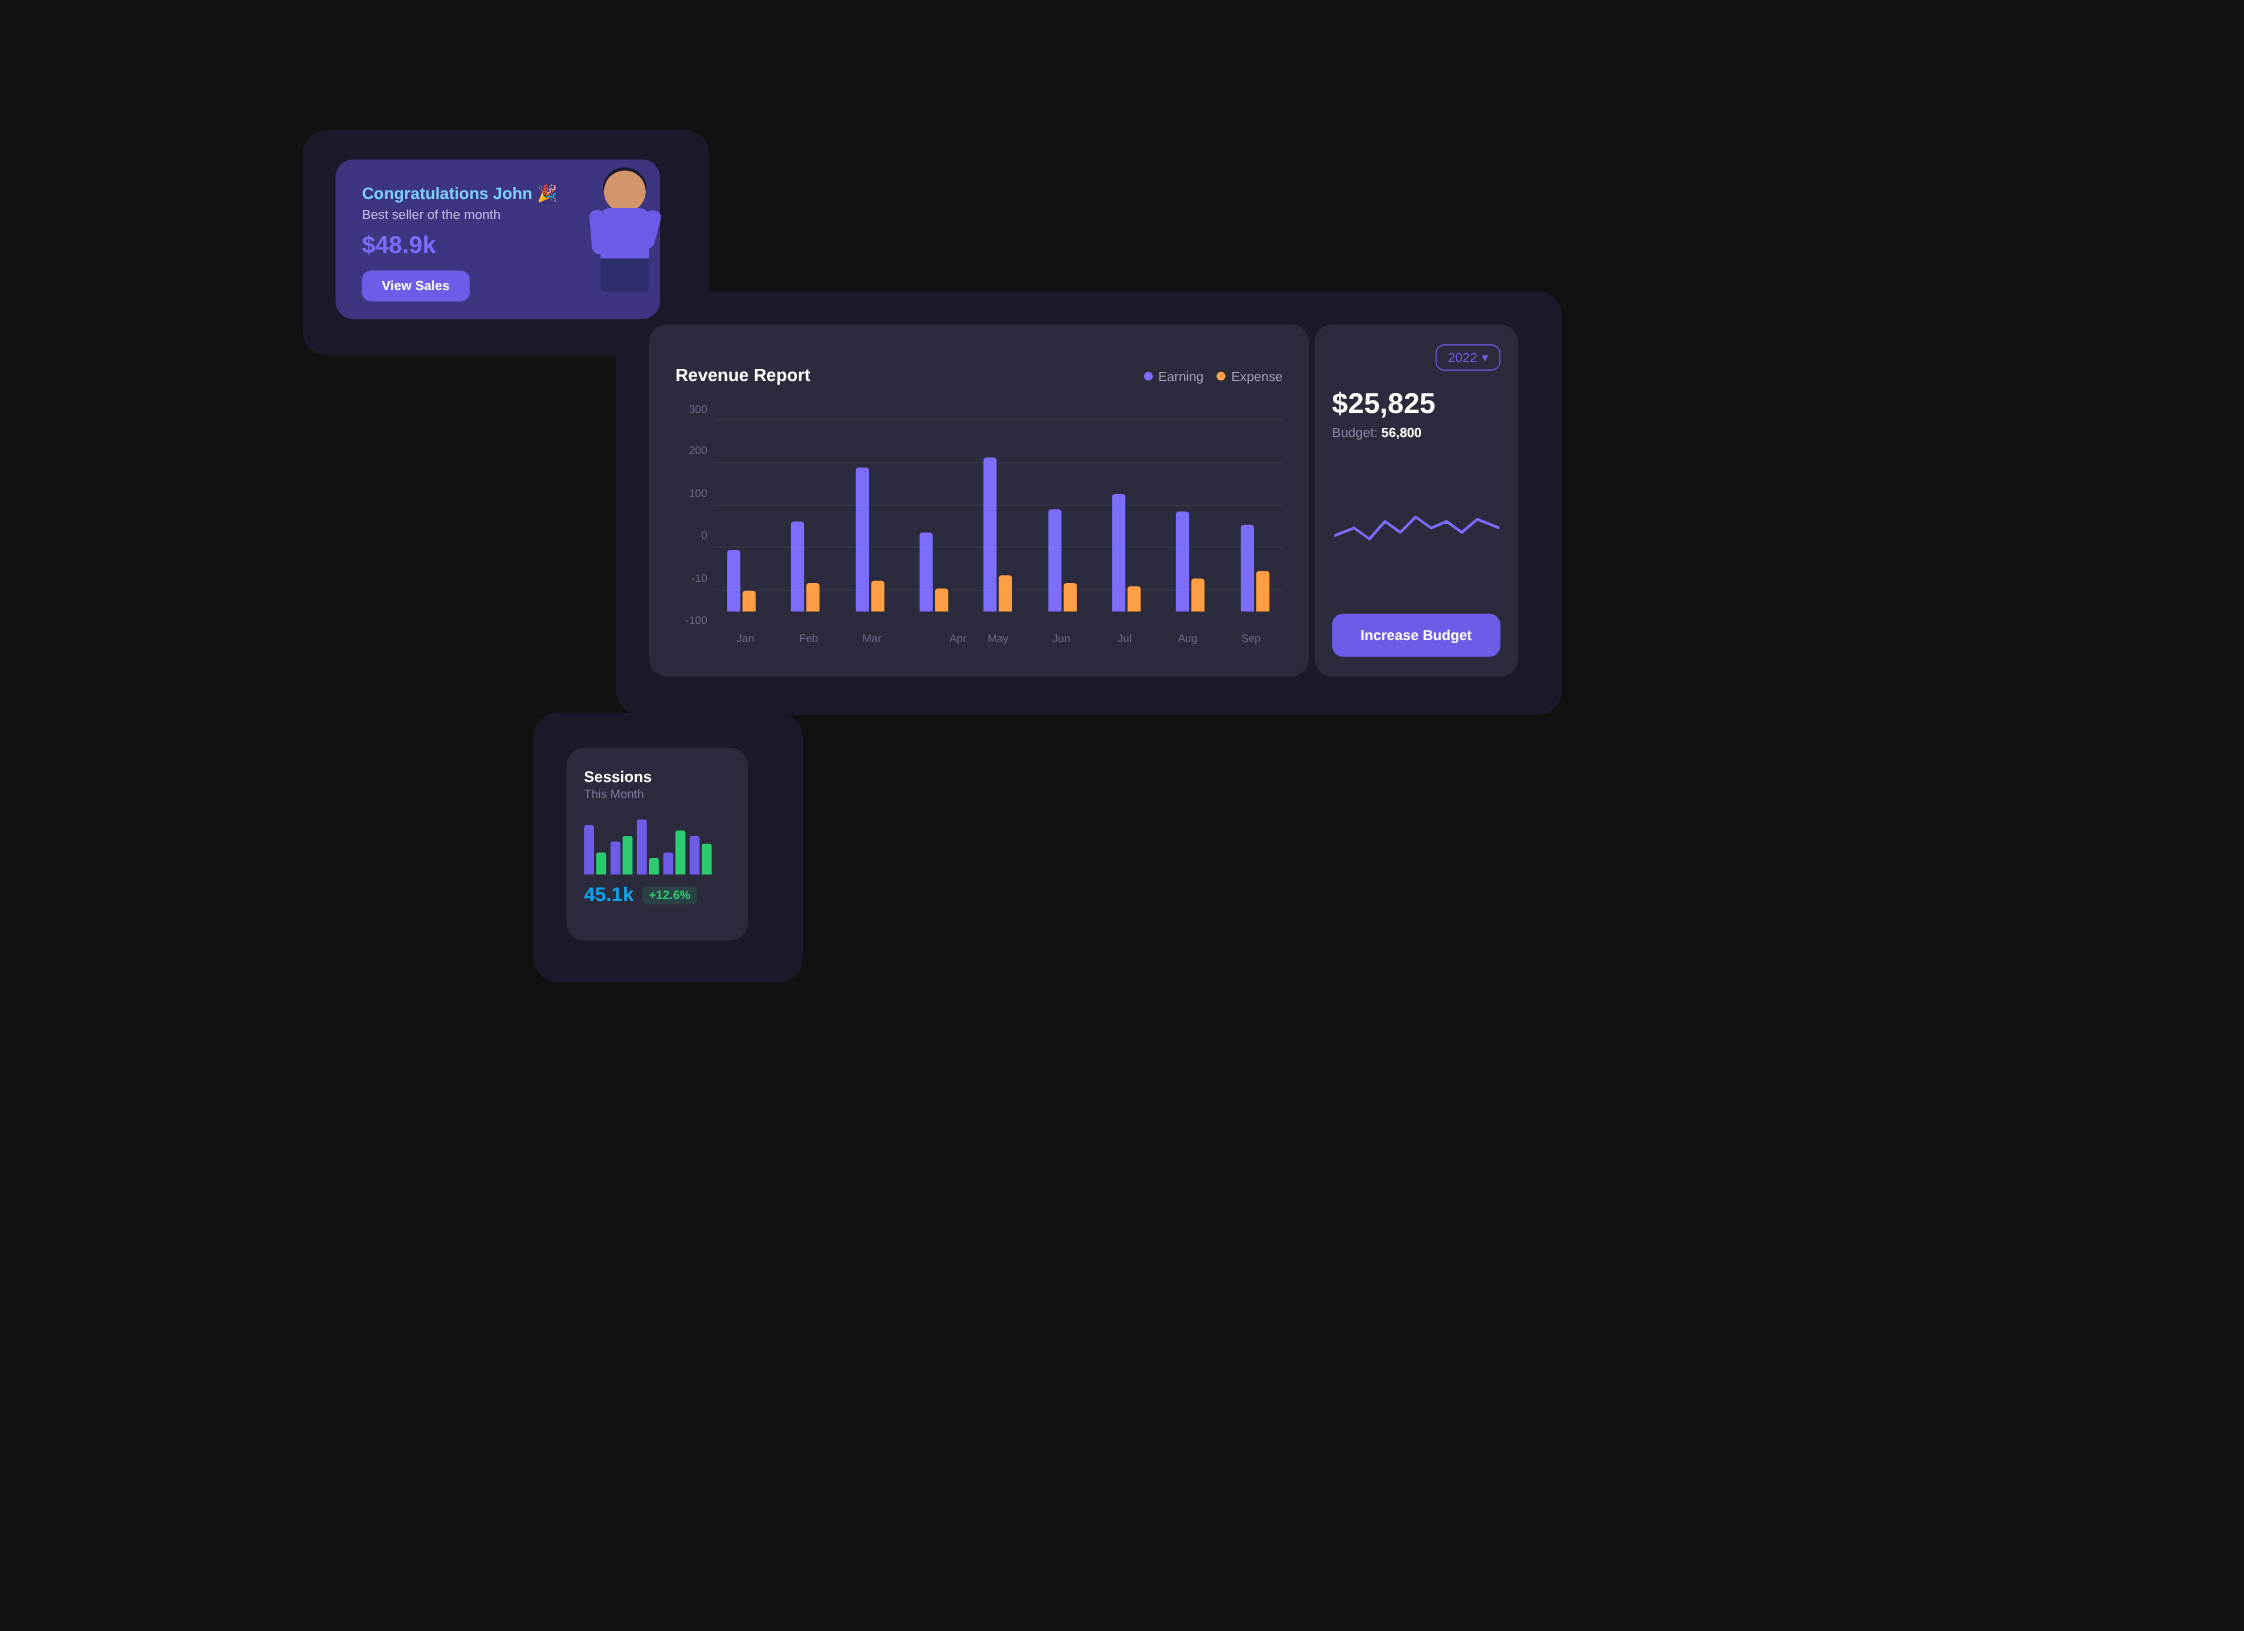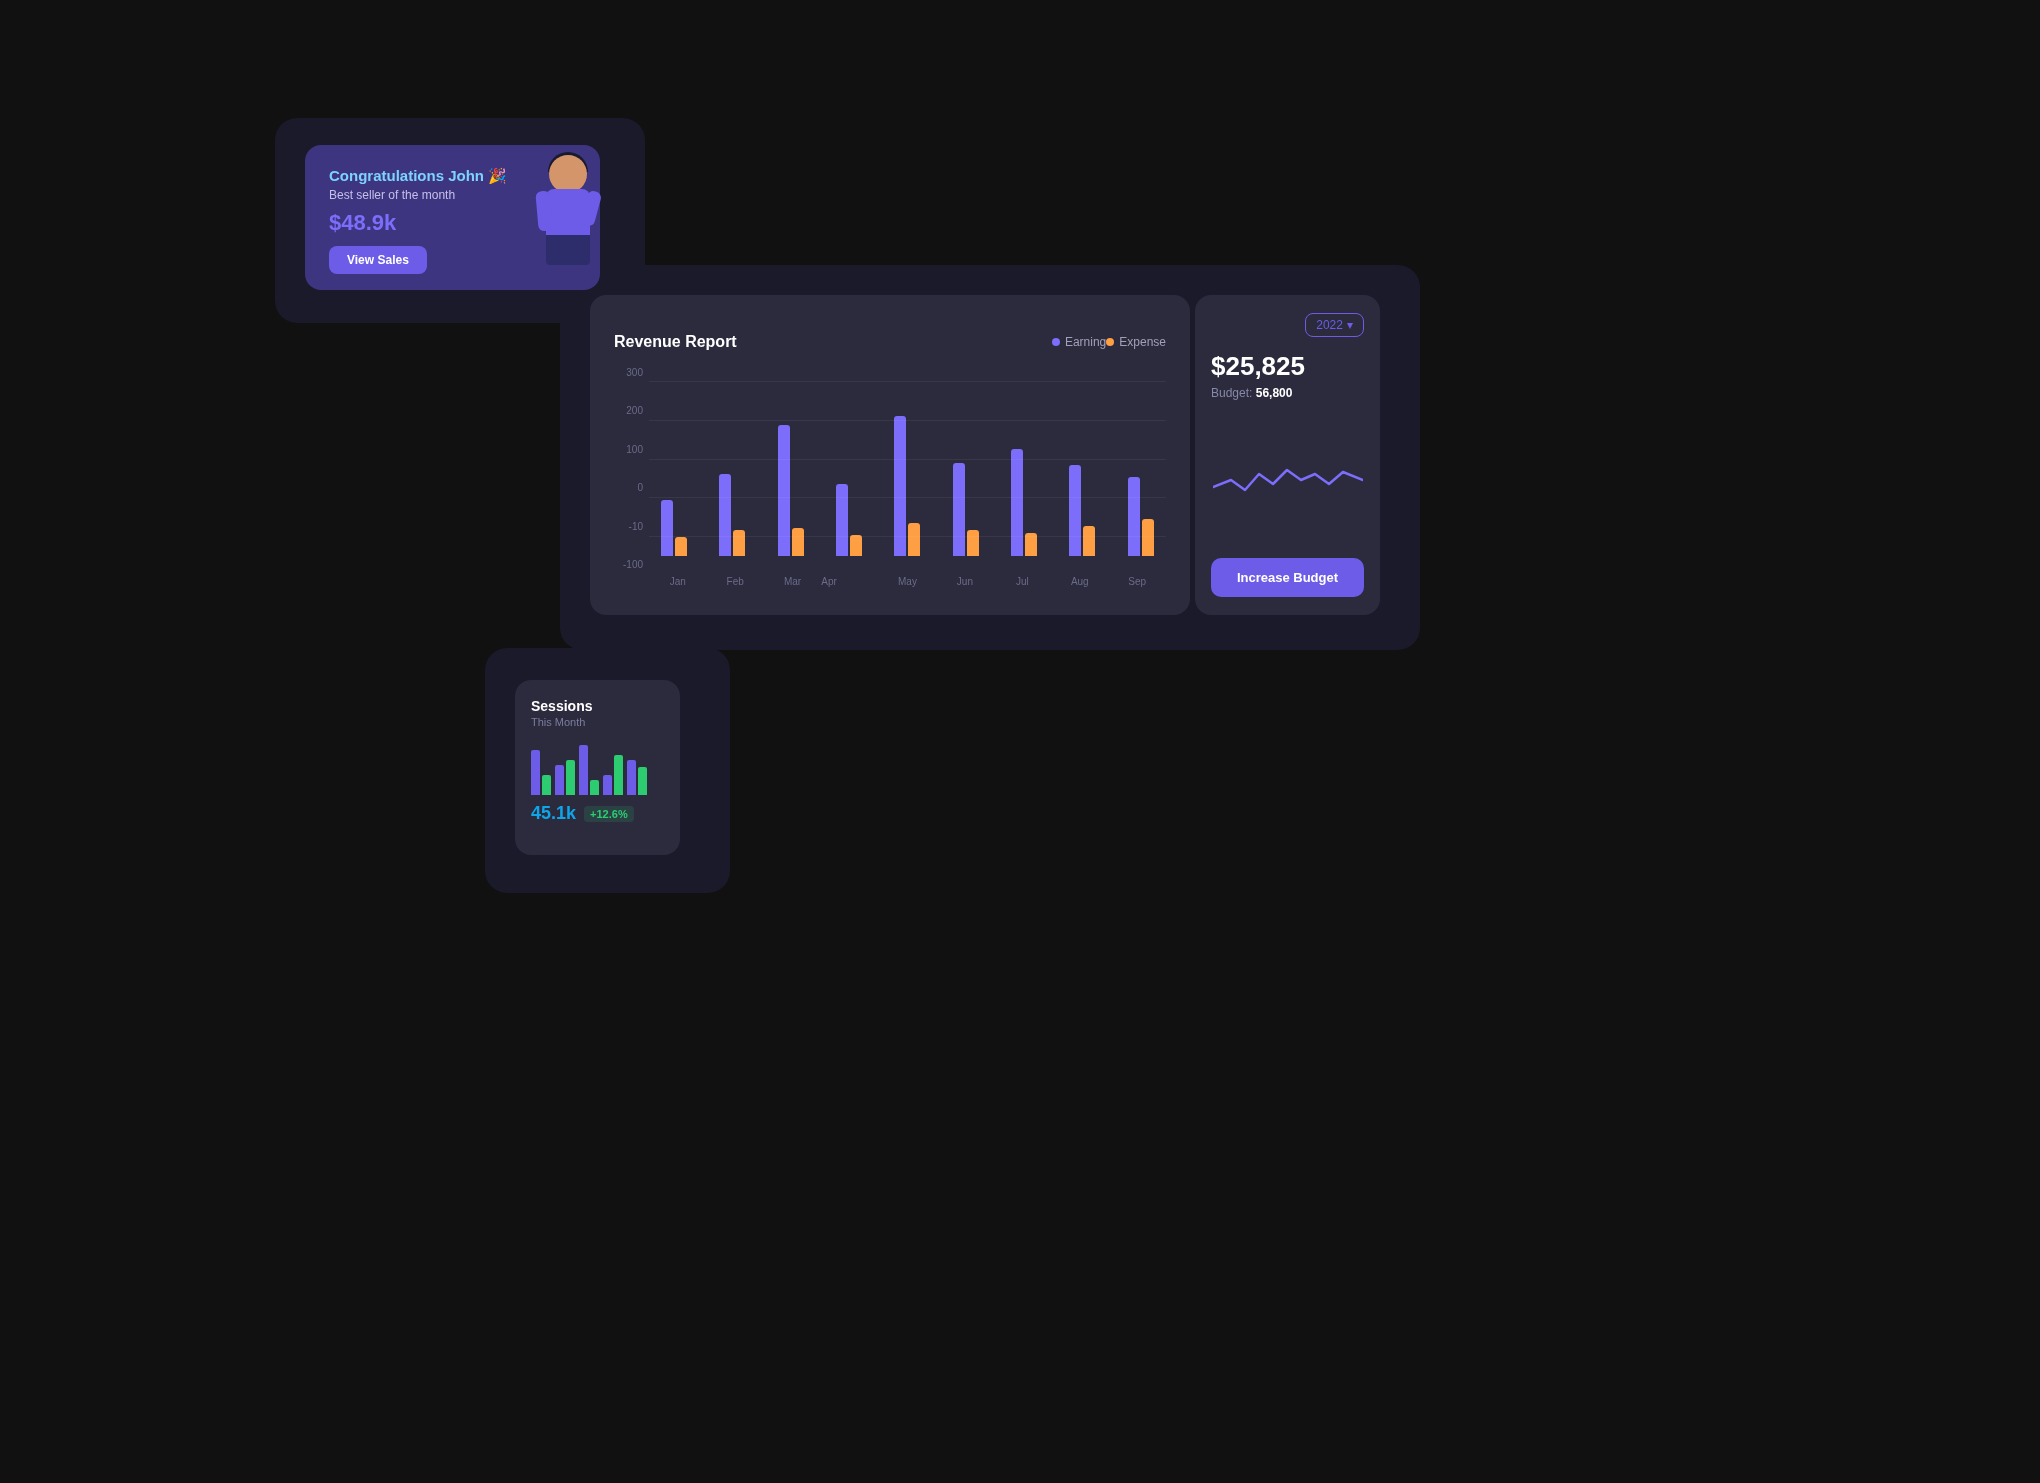--- a/index.html
+++ b/index.html
@@ -146,21 +146,21 @@
       justify-content: space-between;
       margin-bottom: 16px;
     }
     .revenue-title {
       color: #ffffff;
       font-size: 16px;
       font-weight: 700;
     }
     .legend {
       display: flex;
-      gap: 0;
+      gap: 12px;
       align-items: center;
     }
     .legend-item {
       display: flex;
       align-items: center;
       gap: 5px;
       color: #a0a0b8;
       font-size: 12px;
     }
     .legend-dot {
@@ -437,21 +437,21 @@
             <div style="width: 12px; height: 79px; background: rgb(124, 109, 250); border-radius: 3px 3px 0px 0px;"></div>
             <div style="width: 12px; height: 37px; background: rgb(255, 159, 67); border-radius: 3px 3px 0px 0px;"></div>
           </div>
         </div>
     </div>
 
     <div id="x-labels" style="display:flex; justify-content:space-around; margin-top:6px; padding-left:35px;">
         <span style="color: rgb(107, 107, 138); font-size: 10px; text-align: center; flex: 1 1 0%;">Jan</span>
         <span style="color: rgb(107, 107, 138); font-size: 10px; text-align: center; flex: 1 1 0%;">Feb</span>
         <span style="color: rgb(107, 107, 138); font-size: 10px; text-align: center; flex: 1 1 0%;">Mar</span>
-        <span style="color: rgb(107, 107, 138); font-size: 10px; text-align: left; flex: 1 1 0%;">Apr</span>
+        <span style="color: rgb(107, 107, 138); font-size: 10px; text-align: right; flex: 1 1 0%;">Apr</span>
         <span style="color: rgb(107, 107, 138); font-size: 10px; text-align: center; flex: 1 1 0%;">May</span>
         <span style="color: rgb(107, 107, 138); font-size: 10px; text-align: center; flex: 1 1 0%;">Jun</span>
         <span style="color: rgb(107, 107, 138); font-size: 10px; text-align: center; flex: 1 1 0%;">Jul</span>
         <span style="color: rgb(107, 107, 138); font-size: 10px; text-align: center; flex: 1 1 0%;">Aug</span>
         <span style="color: rgb(107, 107, 138); font-size: 10px; text-align: center; flex: 1 1 0%;">Sep</span>
       </div>
   </div>
 </div>
 
 <div class="revenue-right">

